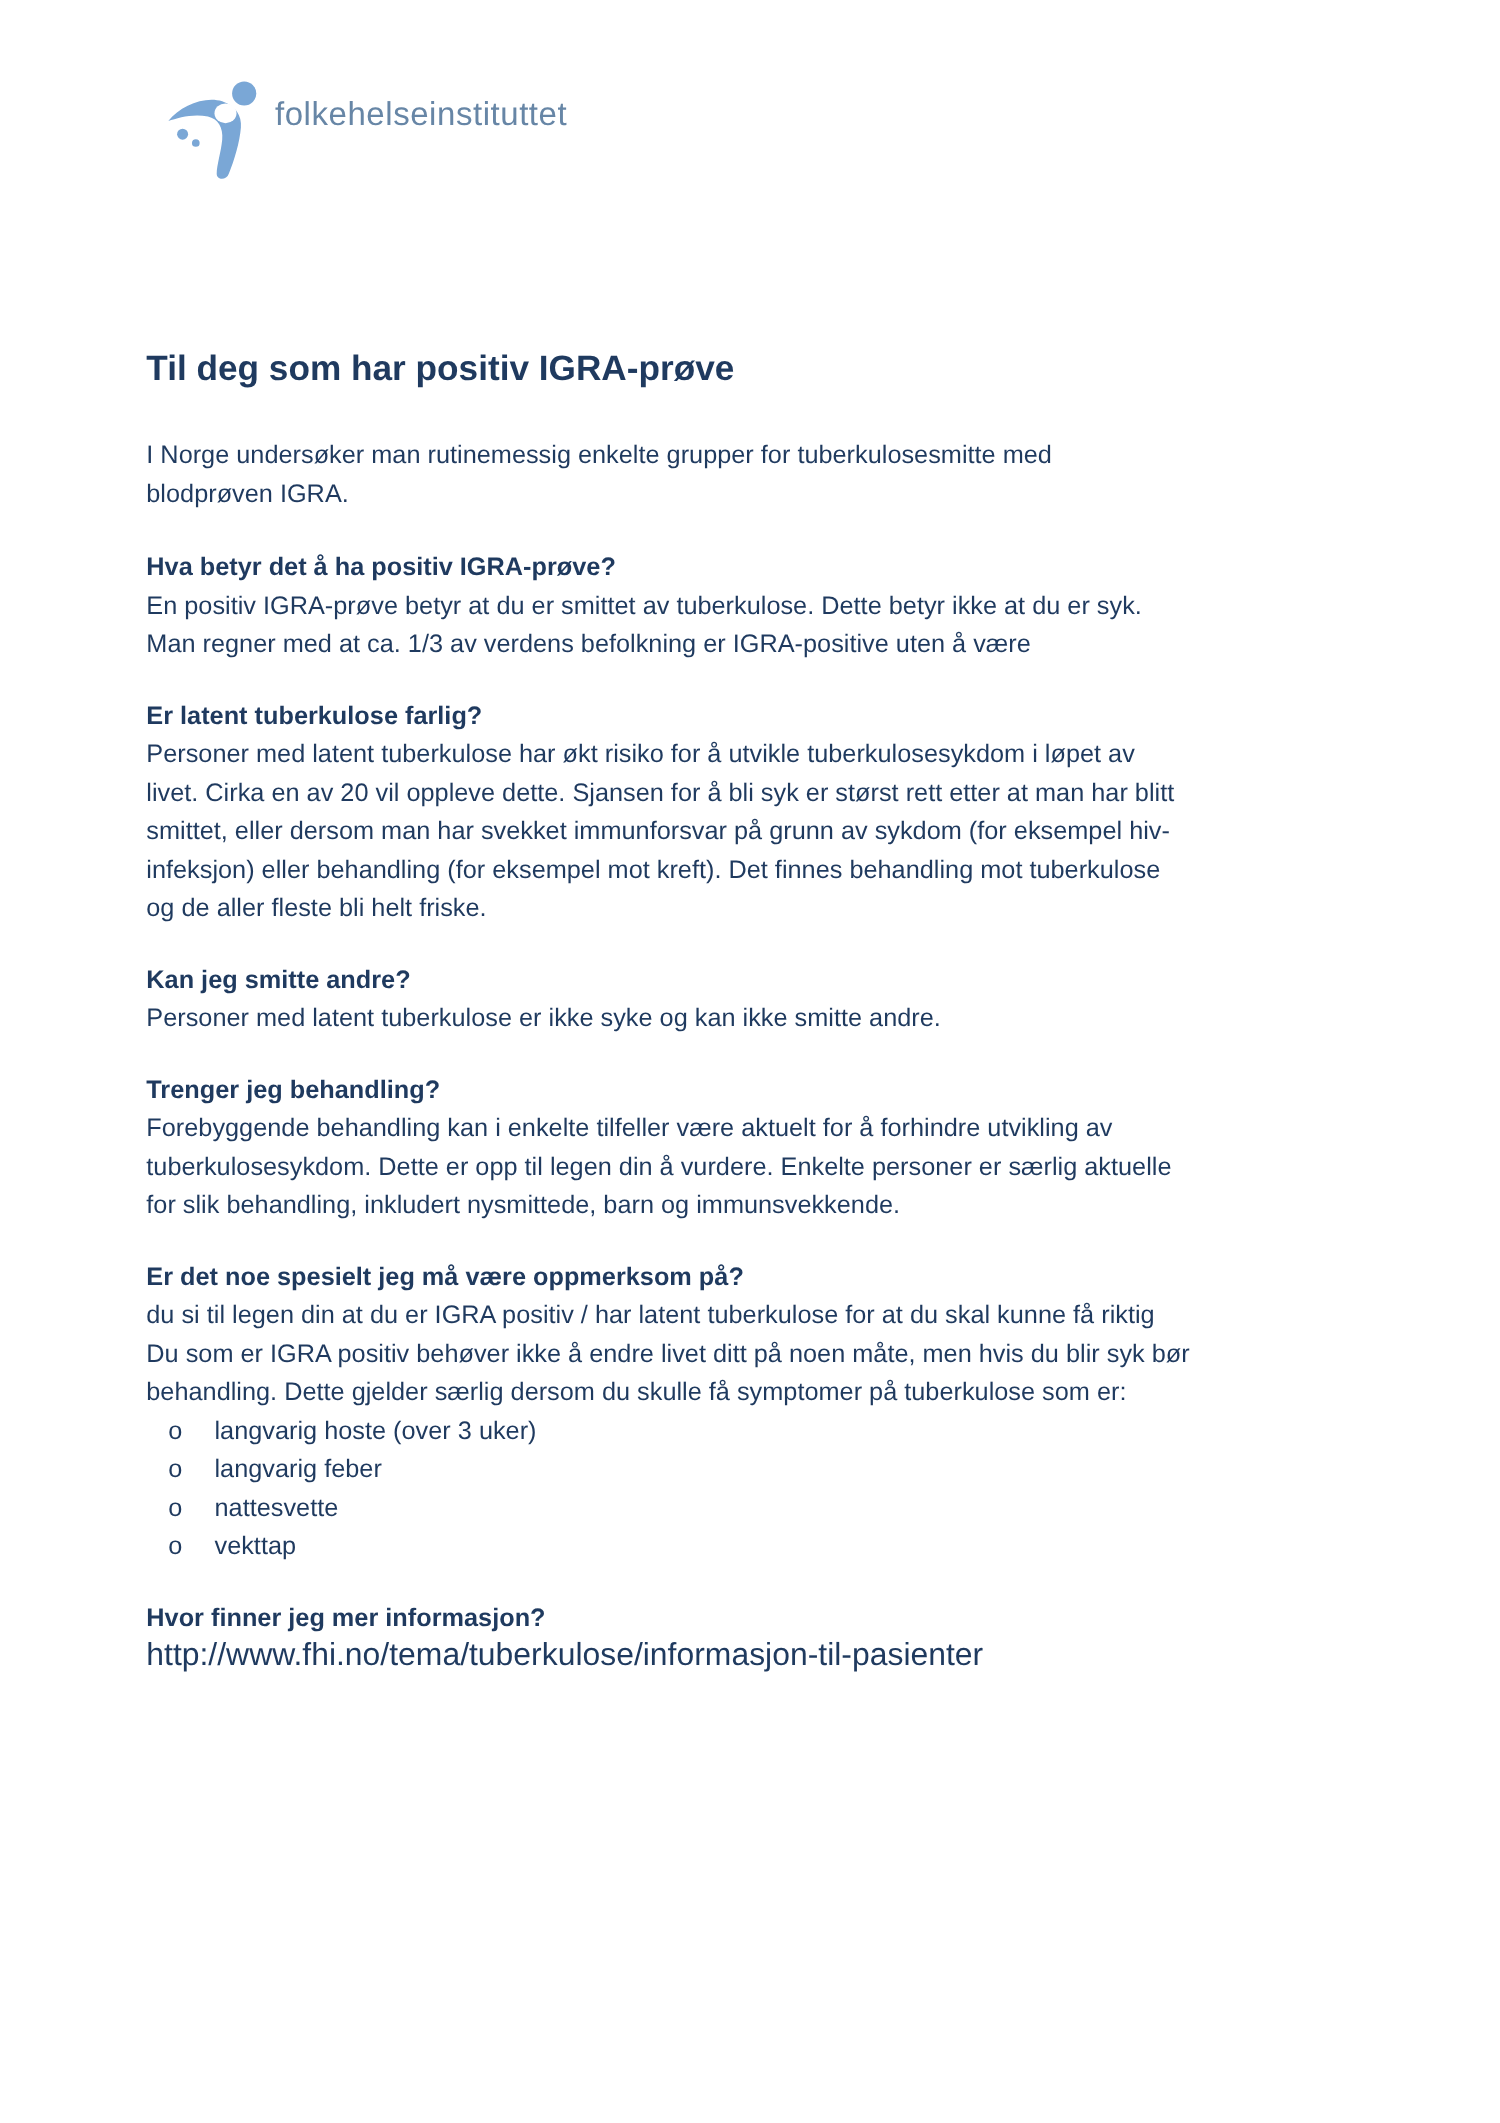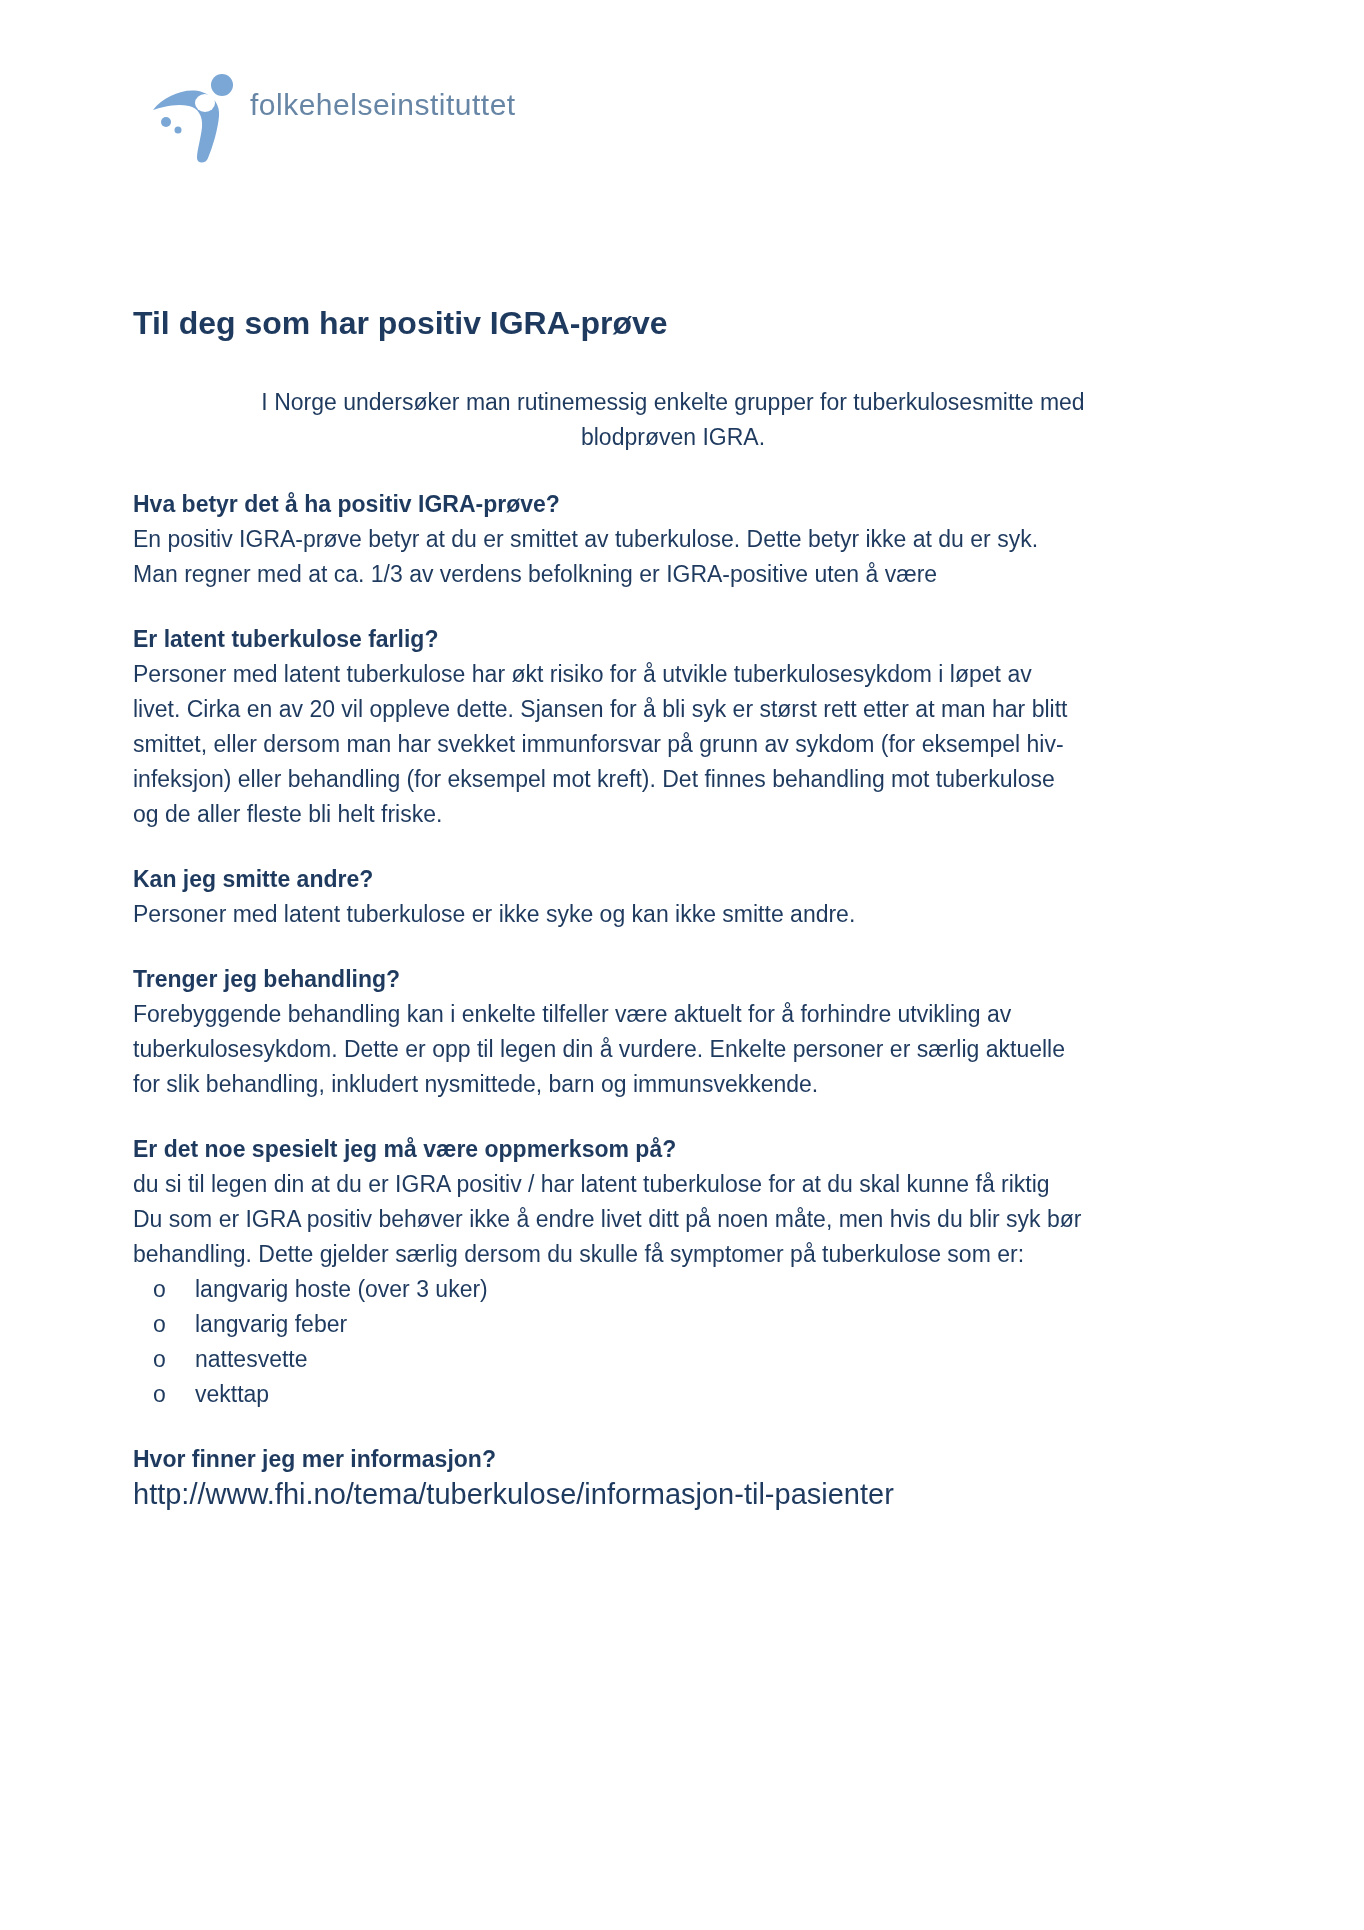--- a/index.html
+++ b/index.html
@@ -23,29 +23,29 @@
   .logo svg{position:absolute;left:0;top:0;}
   .logo-text{
     position:absolute;left:100px;top:16px;
     font-size:30px;letter-spacing:0.5px;
     color:var(--logo-text);
     white-space:nowrap;
     font-weight:400;
   }
   
   .content{
-    position:absolute;left:133px;top:301px;width:1080px;
+    position:absolute;left:133px;top:312px;width:1080px;
   }
   .doc-title{
     margin:0 0 40px 0;
     font-size:32px;line-height:44px;font-weight:bold;
     color:var(--text);
     white-space:nowrap;
   }
-  .para{margin:0;text-align:center;}
+  .para{margin:0;}
   .intro{margin-bottom:32px;}
   .section{margin-bottom:30px;}
   .section-heading{
     margin:0;
     font-size:23px;line-height:35px;font-weight:bold;
     white-space:nowrap;
   }
   .line{
     font-size:23px;line-height:35px;
     white-space:nowrap;

